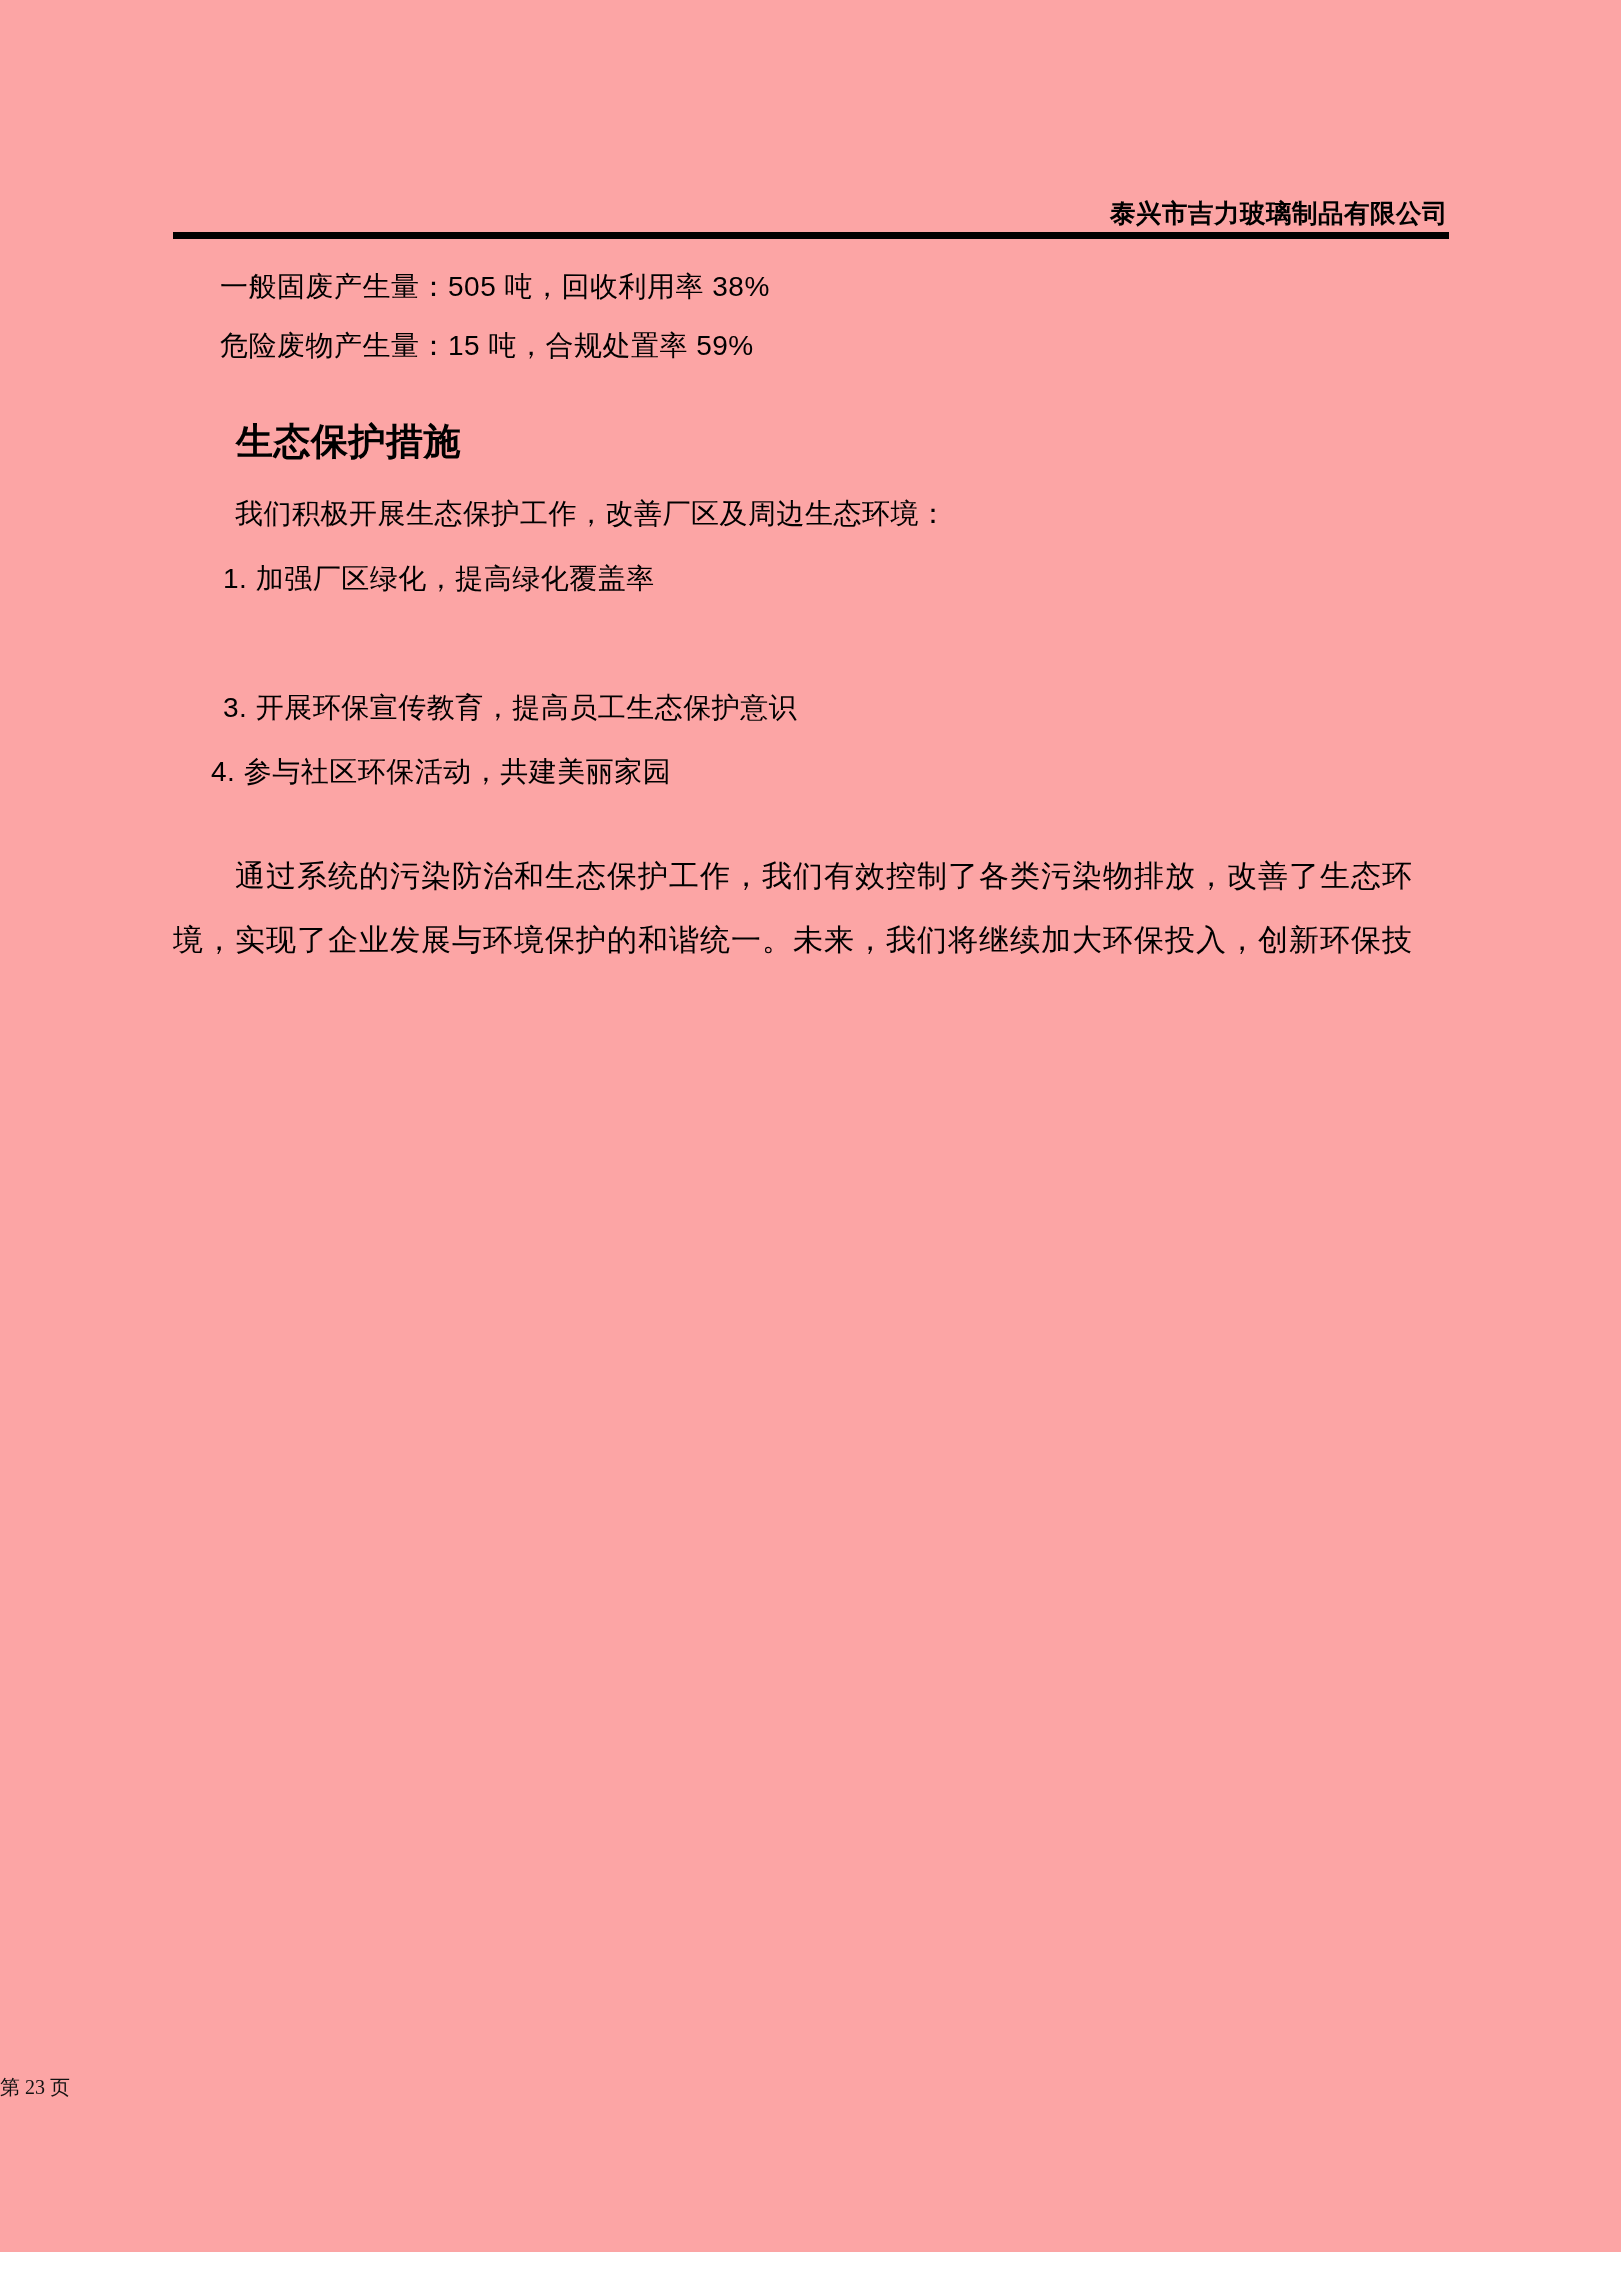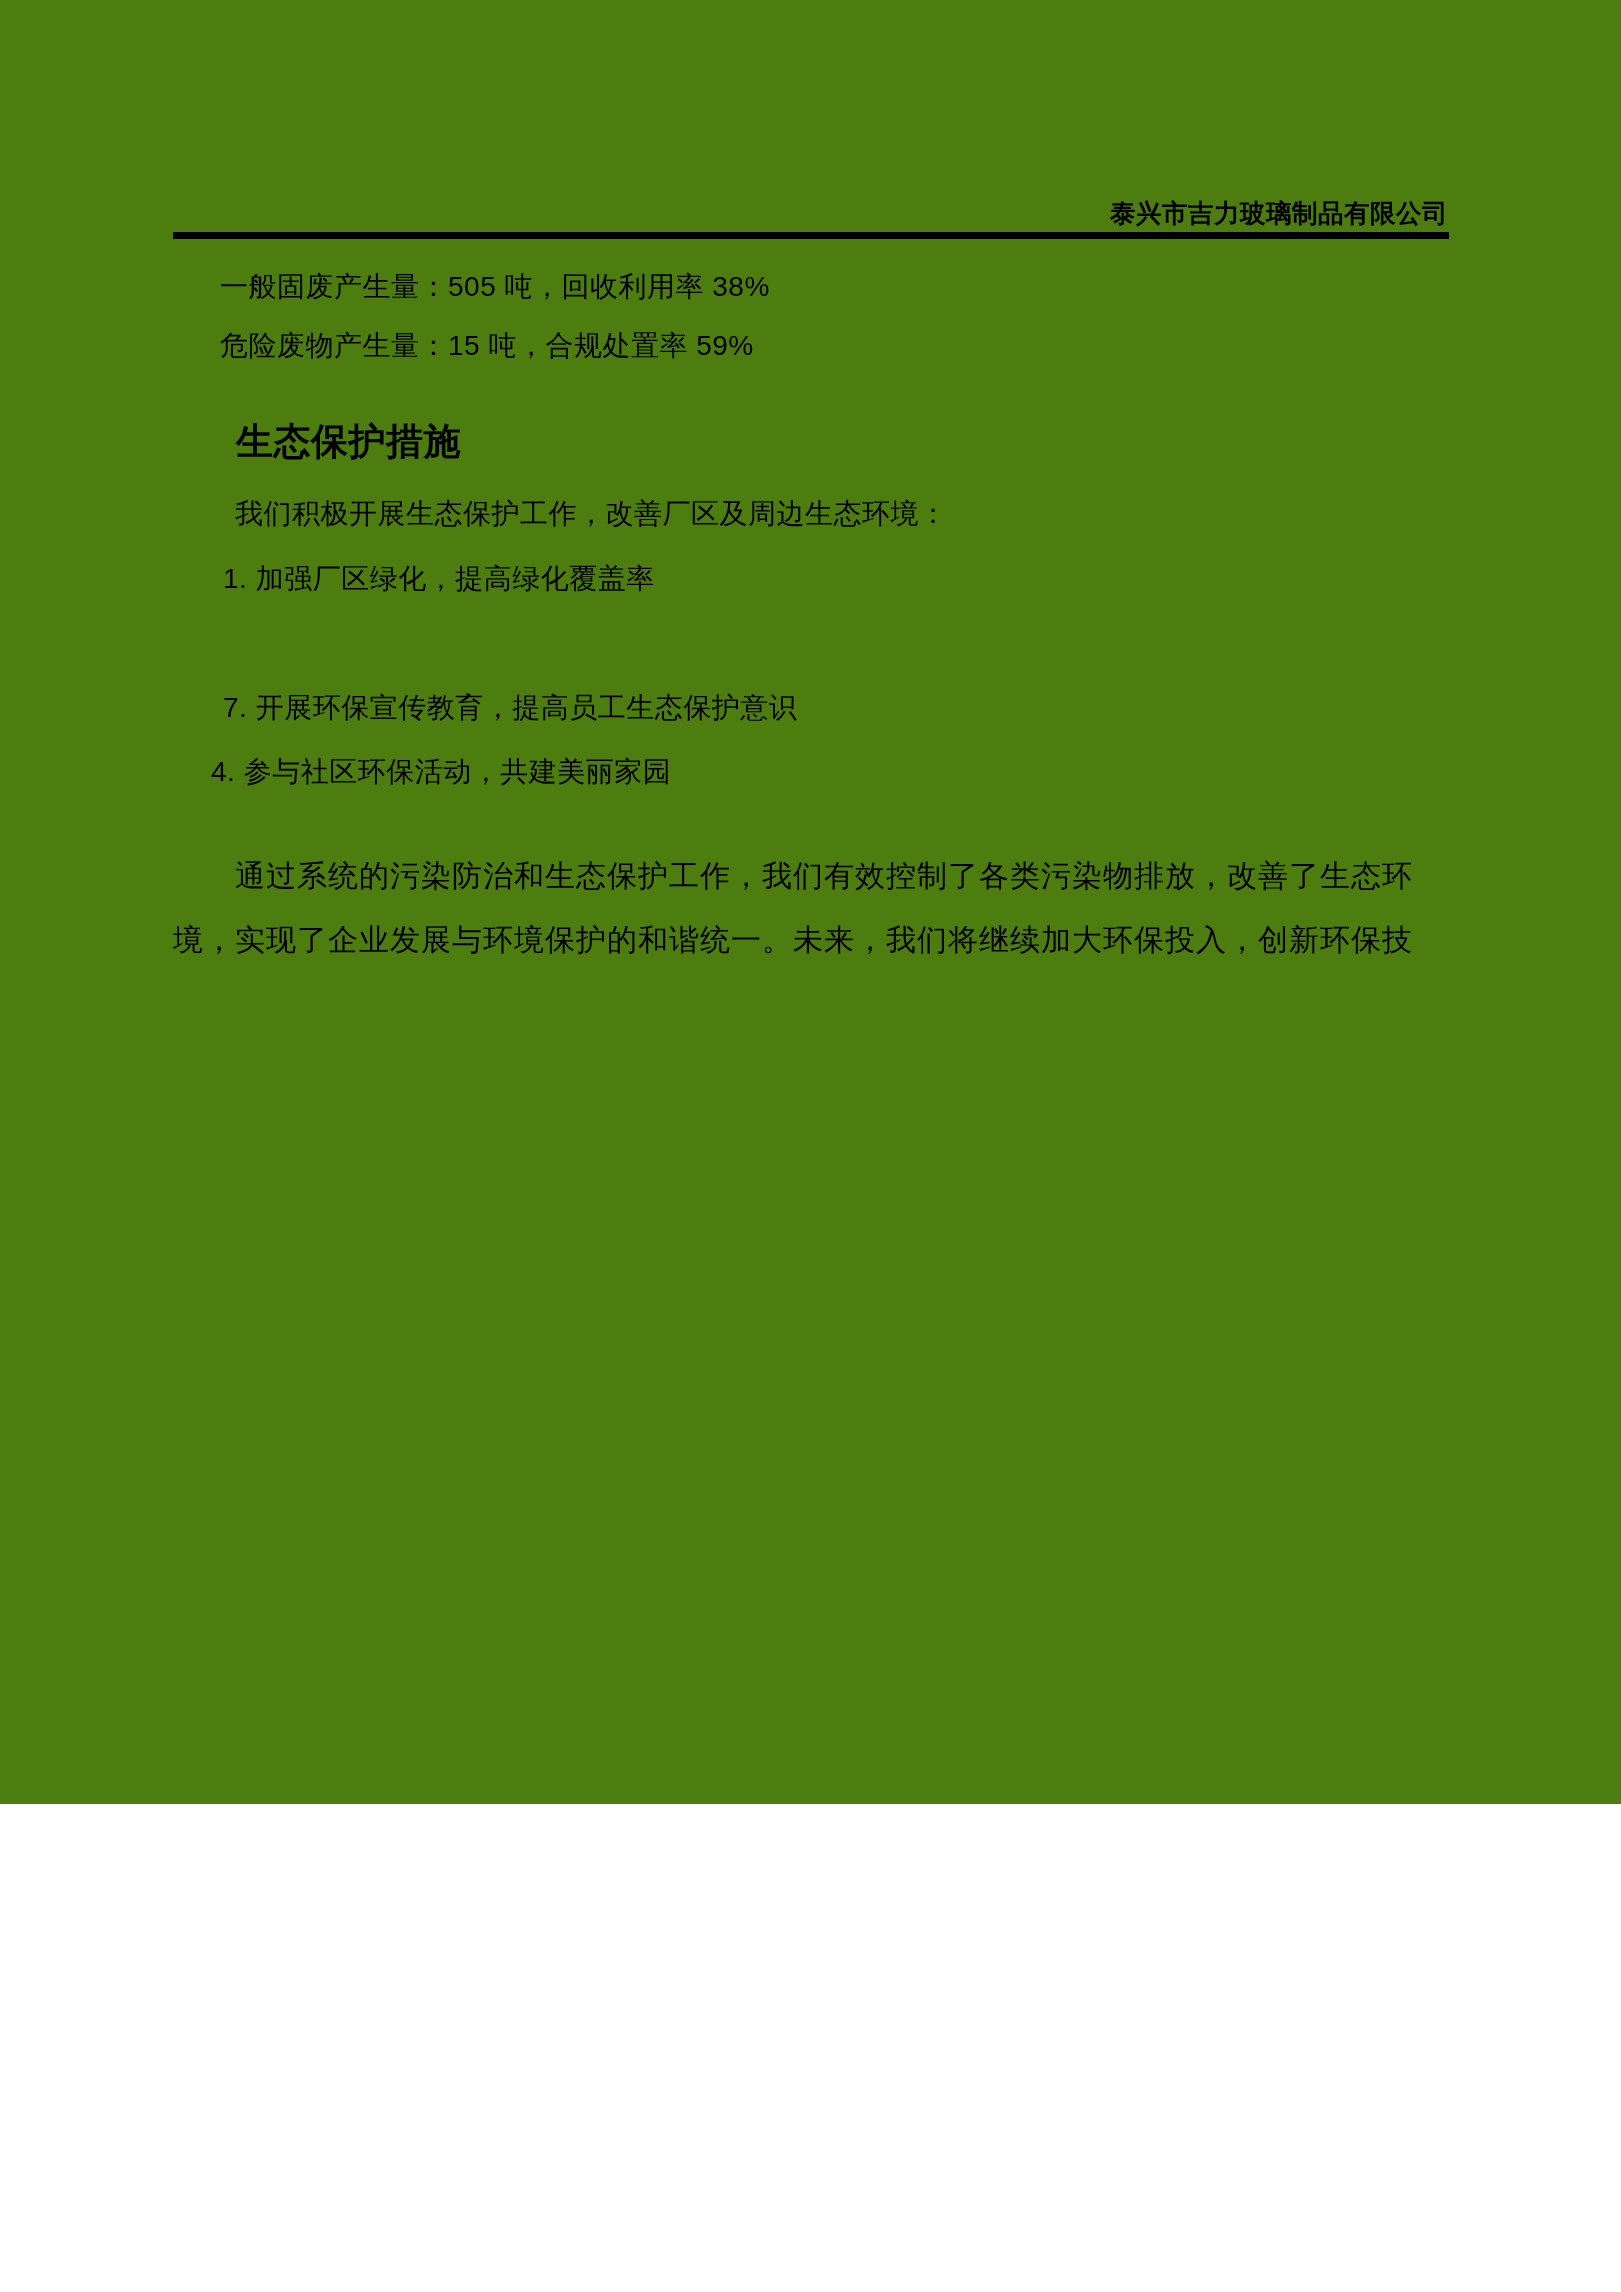--- a/index.html
+++ b/index.html
@@ -1,20 +1,20 @@
 <!DOCTYPE html>
 <html><head>
 <meta charset="utf-8">
 <style>
   html, body { margin: 0; padding: 0; background: #ffffff; }
   .page {
     position: relative;
     width: 1621px;
-    height: 1804px;
-    background: #4d7c0f;
+    height: 2252px;
+    background: #fca5a5;
     overflow: hidden;
     font-family: "Liberation Sans", "DejaVu Sans", sans-serif;
     color: #000000;
   }
 
   
   .header-company {
     position: absolute;
     top: 199px;
     right: 173px;
@@ -100,21 +100,21 @@
 
   <div class="body-line stat-2">危险废物产生量：15 吨，合规处置率 59%</div>
 
   <div class="section-heading">生态保护措施</div>
 
   <div class="body-line section-intro">我们积极开展生态保护工作，改善厂区及周边生态环境：</div>
 
   <div class="body-line list-item-1">1. 加强厂区绿化，提高绿化覆盖率</div>
 
 
-  <div class="body-line list-item-3">7. 开展环保宣传教育，提高员工生态保护意识</div>
+  <div class="body-line list-item-3">3. 开展环保宣传教育，提高员工生态保护意识</div>
 
   <div class="body-line list-item-4">4. 参与社区环保活动，共建美丽家园</div>
 
   <div class="conclusion">
     <div class="para-line first">通过系统的污染防治和生态保护工作，我们有效控制了各类污染物排放，改善了生态环</div>
     <div class="para-line">境，实现了企业发展与环境保护的和谐统一。未来，我们将继续加大环保投入，创新环保技</div>
   </div>
 
   <div class="footer-pagenum">第 23 页</div>
 

